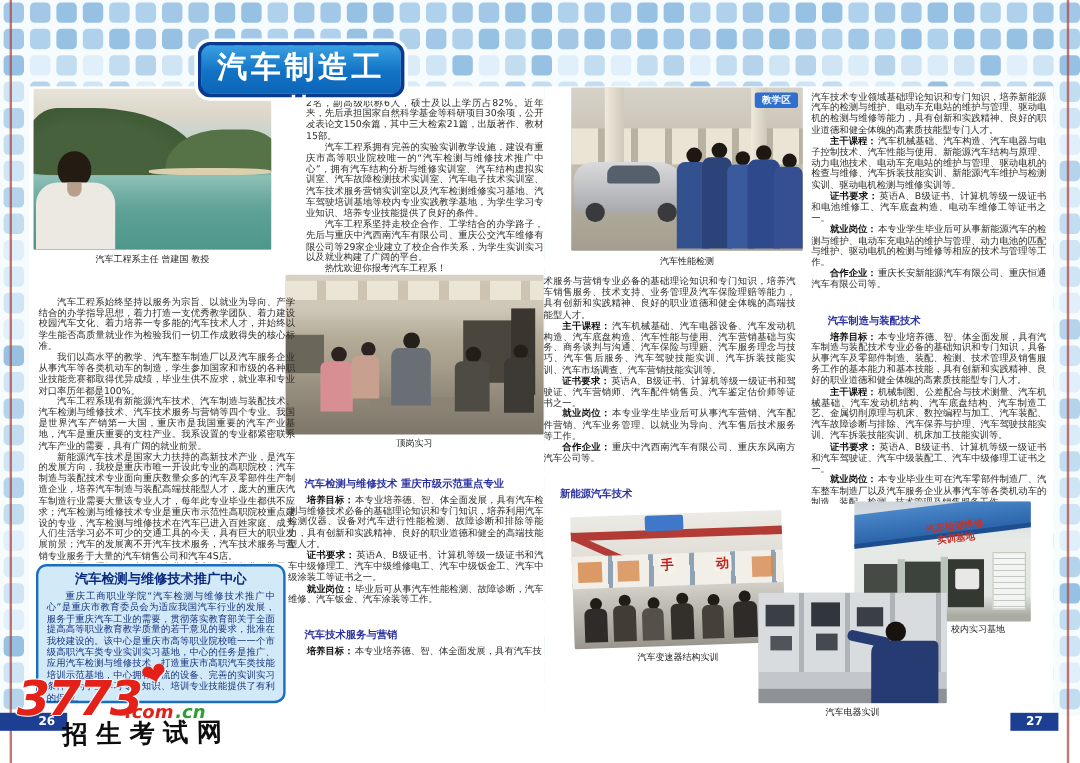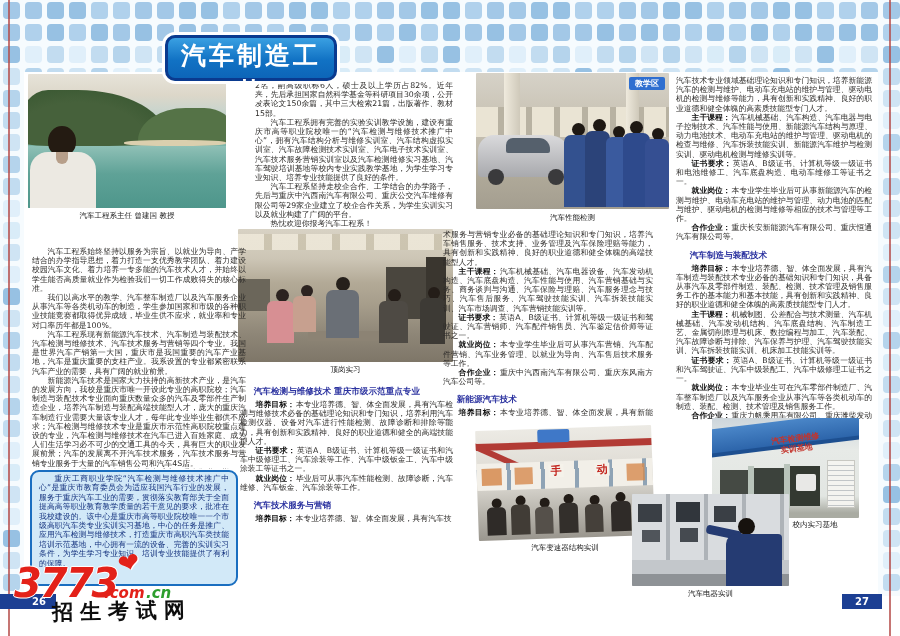--- a/index.html
+++ b/index.html
@@ -16,27 +16,27 @@
   #bottomband{position:absolute;left:0;top:596px;width:900px;height:40px;background:#ffffff;z-index:1;}
   
   #banner{position:absolute;left:165px;top:35px;width:166px;height:40px;z-index:4;
           background:linear-gradient(180deg,#3aa0e2 0%,#1172c4 55%,#0d65b8 100%);
           border:3px solid #0a3a8f;box-shadow:0 0 0 3px #ffffff;border-radius:10px;
           color:#fff;font-weight:bold;font-size:25px;line-height:36px;text-align:center;letter-spacing:3px;}
   
   .t{font-size:7.8px;line-height:9.2px;text-align:justify;color:#2e2c2a;margin:0;}
   .ind{text-indent:2em;}
   .lb{font-weight:bold;color:#111;margin-right:1px;}
-  .mh{font-size:8.6px;font-weight:bold;color:#2c33a0;margin:8px 0 2px;text-indent:1.6em;}
+  .mh{font-size:8.6px;font-weight:bold;color:#2c33a0;margin:20px 0 2px;text-indent:1.6em;}
   .cap{position:absolute;font-size:7.5px;color:#1a1a1a;text-align:center;z-index:3;}
   .col{position:absolute;z-index:3;overflow:hidden;}
   #colL26{left:32px;top:247px;width:214px;height:222px;}
   #colM26a{left:255px;top:81px;width:198px;height:146px;}
   #colM26b{left:240px;top:378px;width:213px;height:212px;}
-  #col27L{left:443px;top:230px;width:210px;height:190px;}
+  #col27L{left:453px;top:230px;width:210px;height:190px;}
   #col27R{left:676px;top:76px;width:196px;height:344px;}
   
   #promo{position:absolute;left:30px;top:470px;width:208px;height:116px;z-index:4;
          background:#d2e9f8;border:2px solid #1a6ec0;border-radius:9px;box-sizing:border-box;}
   #promoTitle{font-size:11px;font-weight:bold;color:#0b2a80;text-align:center;margin-top:3px;}
   #promoBody{font-size:7.8px;line-height:9.4px;color:#14327e;text-align:justify;text-indent:2em;padding:2px 7px 0;}
   
   .ph{position:absolute;overflow:hidden;z-index:2;border-radius:1px;}
   .ph div{position:absolute;}
   #phDirector{left:28px;top:74px;width:198px;height:134px;
@@ -1284,20 +1284,21 @@
 
   <div class="col" id="colL26">
     <p class="t ind">汽车工程系始终坚持以服务为宗旨、以就业为导向、产学结合的办学指导思想，着力打造一支优秀教学团队、着力建设校园汽车文化、着力培养一专多能的汽车技术人才，并始终以学生能否高质量就业作为检验我们一切工作成败得失的核心标准。</p>
     <p class="t ind">我们以高水平的教学、汽车整车制造厂以及汽车服务企业从事汽车等各类机动车的制造，学生参加国家和市级的各种职业技能竞赛都取得优异成绩，毕业生供不应求，就业率和专业对口率历年都是100%。</p>
     <p class="t ind">汽车工程系现有新能源汽车技术、汽车制造与装配技术、汽车检测与维修技术、汽车技术服务与营销等四个专业。我国是世界汽车产销第一大国，重庆市是我国重要的汽车产业基地，汽车是重庆重要的支柱产业。我系设置的专业都紧密联系汽车产业的需要，具有广阔的就业前景。</p>
     <p class="t ind">新能源汽车技术是国家大力扶持的高新技术产业，是汽车的发展方向，我校是重庆市唯一开设此专业的高职院校；汽车制造与装配技术专业面向重庆数量众多的汽车及零部件生产制造企业，培养汽车制造与装配高端技能型人才，庞大的重庆汽车制造行业需要大量该专业人才，每年此专业毕业生都供不应求；汽车检测与维修技术专业是重庆市示范性高职院校重点建设的专业，汽车检测与维修技术在汽车已进入百姓家庭、成为人们生活学习必不可少的交通工具的今天，具有巨大的职业发展前景；汽车的发展离不开汽车技术服务，汽车技术服务与营销专业服务于大量的汽车销售公司和汽车4S店。</p>
     <p class="t ind">汽车工程系拥有一支教师专业素质高、爱岗敬业、勤于奉献、具有扎实的专业理论知识和专业技能的教学团队，现有专兼职教师35名，其中国家三级教授2名、教授级高级工程师</p>
   </div>
 
   <div id="promo">
+    <div id="promoTitle">汽车检测与维修技术推广中心</div>
     <div id="promoBody">重庆工商职业学院“汽车检测与维修技术推广中心”是重庆市教育委员会为适应我国汽车行业的发展，服务于重庆汽车工业的需要，贯彻落实教育部关于全面提高高等职业教育教学质量的若干意见的要求，批准在我校建设的。该中心是重庆市高等职业院校唯一一个市级高职汽车类专业实训实习基地，中心的任务是推广、应用汽车检测与维修技术，打造重庆市高职汽车类技能培训示范基地，中心拥有一流的设备、完善的实训实习条件，为学生学习专业知识、培训专业技能提供了有利的保障。</div>
   </div>
 
   <div class="col" id="colM26a">
     <p class="t">2名，副高级职称6人，硕士及以上学历占82%。近年来，先后承担国家自然科学基金等科研项目30余项，公开发表论文150余篇，其中三大检索21篇，出版著作、教材15部。</p>
     <p class="t ind">汽车工程系拥有完善的实验实训教学设施，建设有重庆市高等职业院校唯一的“汽车检测与维修技术推广中心”，拥有汽车结构分析与维修实训室、汽车结构虚拟实训室、汽车故障检测技术实训室、汽车电子技术实训室、汽车技术服务营销实训室以及汽车检测维修实习基地、汽车驾驶培训基地等校内专业实践教学基地，为学生学习专业知识、培养专业技能提供了良好的条件。</p>
     <p class="t ind">汽车工程系坚持走校企合作、工学结合的办学路子，先后与重庆中汽西南汽车有限公司、重庆公交汽车维修有限公司等29家企业建立了校企合作关系，为学生实训实习以及就业构建了广阔的平台。</p>
     <p class="t ind">热忱欢迎你报考汽车工程系！</p>
   </div>
 
@@ -1316,21 +1317,21 @@
     <div style="left:150px;top:60px;width:13px;height:13px;background:#241d18;border-radius:50%;"></div>
     <div style="left:141px;top:72px;width:29px;height:42px;background:#4e4a44;border-radius:6px 6px 0 0;"></div>
     <div style="left:190px;top:58px;width:12px;height:12px;background:#241d18;border-radius:50%;"></div>
     <div style="left:182px;top:69px;width:25px;height:46px;background:#3d3a35;border-radius:6px 6px 0 0;"></div>
   </div>
   <div class="cap" style="left:238px;top:365px;width:215px;">顶岗实习</div>
 
   <div class="col" id="colM26b">
     <div class="mh">汽车检测与维修技术 重庆市级示范重点专业</div>
     <p class="t ind"><b class="lb">培养目标：</b><span>本专业培养德、智、体全面发展，具有汽车检测与维修技术必备的基础理论知识和专门知识，培养利用汽车检测仪器、设备对汽车进行性能检测、故障诊断和排除等能力，具有创新和实践精神、良好的职业道德和健全的高端技能型人才。</span></p>
-    <p class="t ind"><b class="lb">证书要求：</b><span>英语A、B级证书、计算机等级一级证书和汽车中级修理工、汽车涂装等工作、汽车中级钣金工、汽车中级涂装工等证书之一。</span></p>
+    <p class="t ind"><b class="lb">证书要求：</b><span>英语A、B级证书、计算机等级一级证书和汽车中级修理工、汽车中级维修电工、汽车中级钣金工、汽车中级涂装工等证书之一。</span></p>
     <p class="t ind"><b class="lb">就业岗位：</b><span>毕业后可从事汽车性能检测、故障诊断，汽车维修、汽车钣金、汽车涂装等工作。</span></p>
     <div class="mh">汽车技术服务与营销</div>
     <p class="t ind"><b class="lb">培养目标：</b><span>本专业培养德、智、体全面发展，具有汽车技</span></p>
   </div>
 
   <div class="badge" id="b26">26</div>
 
   <div class="ph" id="phTeach">
     <div style="left:0;top:34px;width:193px;height:30px;background:repeating-linear-gradient(90deg,#eae4d4 0 22px,#b8b2a2 22px 28px);"></div>
     <div style="left:28px;top:0;width:16px;height:92px;background:linear-gradient(90deg,#efeadd,#cfc9ba);"></div>

